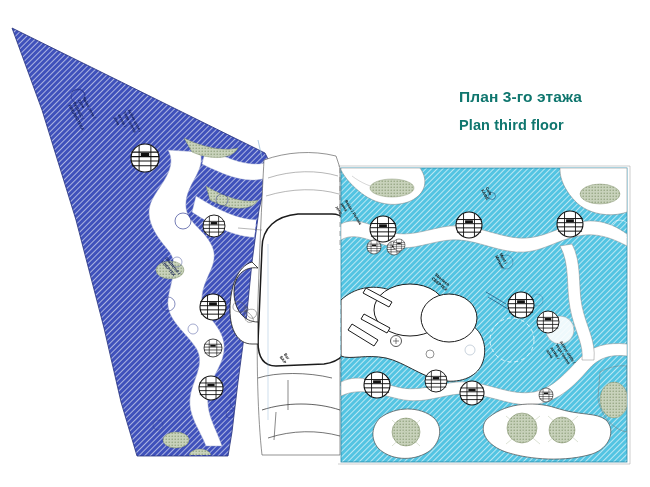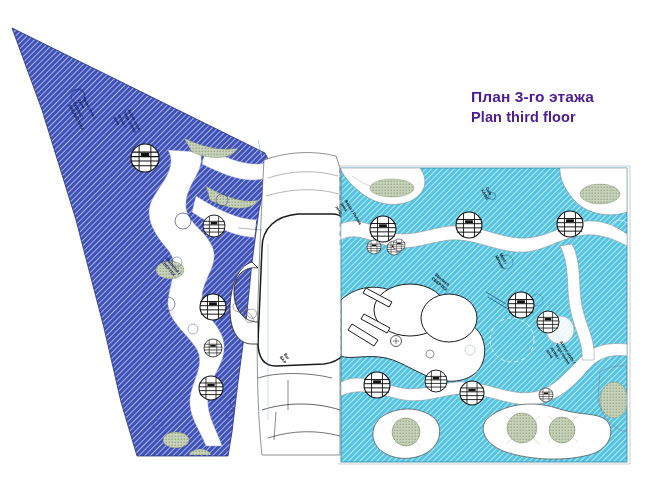--- a/index.html
+++ b/index.html
@@ -9,38 +9,38 @@
     background:#ffffff;
     font-family:"Liberation Sans", sans-serif;
     overflow:hidden;
     position:relative;
   }
   #stage{position:absolute;inset:0;width:650px;height:487px;}
   svg.plan{position:absolute;left:0;top:0;width:650px;height:487px;display:block;}
 
   .title-block{
     position:absolute;
-    left:471px;top:88px;
+    left:459px;top:88px;
     width:160px;
     line-height:1.22;
-    color:#4c1d95;
+    color:#0f766e;
     -webkit-font-smoothing:antialiased;
   }
   .title-ru{
     font-size:15.5px;
     font-weight:700;
     letter-spacing:0.1px;
     white-space:nowrap;
   }
   .title-en{
     font-size:14.5px;
     font-weight:700;
     letter-spacing:0.1px;
     white-space:nowrap;
-    margin-top:2px;
+    margin-top:10px;
   }
 
   .maplabel{
     position:absolute;
     font-size:4.1px;
     font-weight:700;
     line-height:1.3;
     color:#141414;
     white-space:pre;
     transform-origin:0 0;

